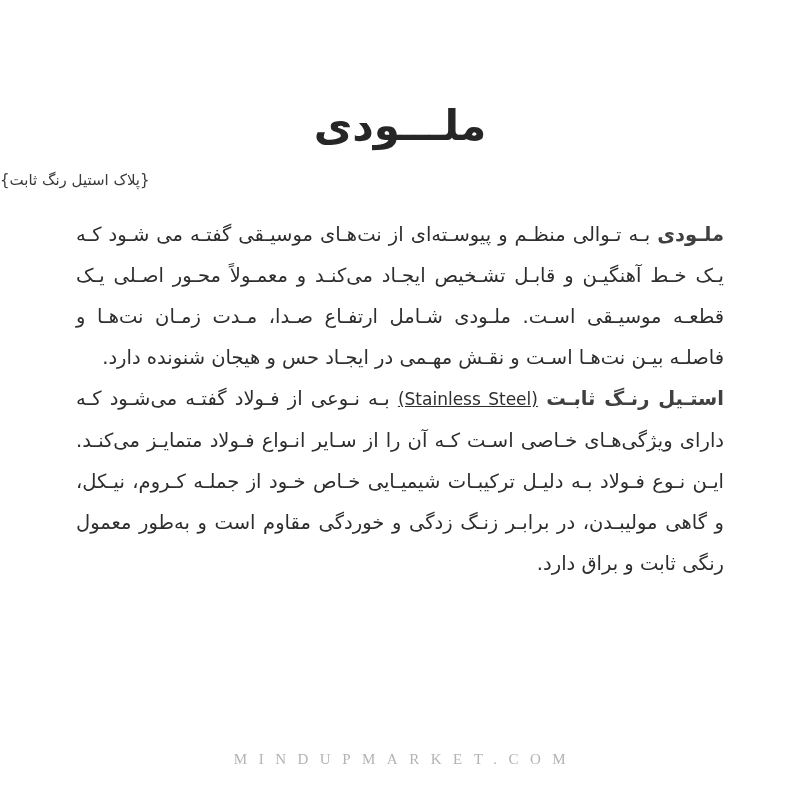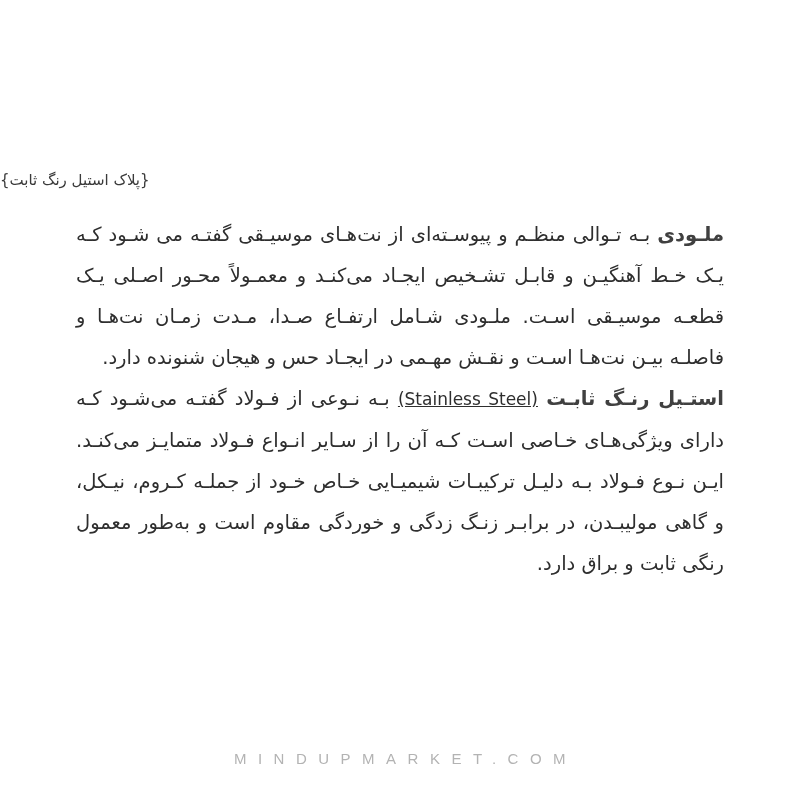--- a/index.html
+++ b/index.html
@@ -64,33 +64,34 @@
       direction: ltr;
       unicode-bidi: embed;
       font-size: 17px;
       text-decoration: underline;
     }
     .footer {
       position: absolute;
       top: 748px;
       left: 0; width: 800px;
       text-align: center;
-      font-family: Liberation Sans, sans-serif;
+      font-family: Liberation Serif, serif;
       font-size: 15px;
       letter-spacing: 11.5px;
       color: #b3b3b3;
       line-height: 22px;
       padding-left: 11px;
       box-sizing: border-box;
     }
   </style>
 </head>
 <body>
 
 <div class="page">
+  <div class="title">ملـــودی</div>
   <div class="subtitle">{پلاک استیل رنگ ثابت}</div>
 
   <div class="body-text">
     <p><b>ملـودی</b><span> بـه تـوالی منظـم و پیوسـته‌ای از نت‌هـای موسیـقی گفتـه می شـود کـه یـک خـط آهنگیـن و قابـل تشـخیص ایجـاد می‌کنـد و معمـولاً محـور اصـلی یـک قطعـه موسیـقی اسـت. ملـودی شـامل ارتفـاع صـدا، مـدت زمـان نت‌هـا و فاصلـه بیـن نت‌هـا اسـت و نقـش مهـمی در ایجـاد حس و هیجان شنونده دارد.</span></p>
     <p><b>استـیل رنـگ ثابـت</b> <span class="latin">(Stainless Steel)</span><span> بـه نـوعی از فـولاد گفتـه می‌شـود کـه دارای ویژگی‌هـای خـاصی اسـت کـه آن را از سـایر انـواع فـولاد متمایـز می‌کنـد. ایـن نـوع فـولاد بـه دلیـل ترکیبـات شیمیـایی خـاص خـود از جملـه کـروم، نیـکل، و گاهی مولیبـدن، در برابـر زنـگ زدگی و خوردگی مقاوم است و به‌طور معمول رنگی ثابت و براق دارد.</span></p>
   </div>
 
   <div class="footer">MINDUPMARKET.COM</div>
 </div>
 

